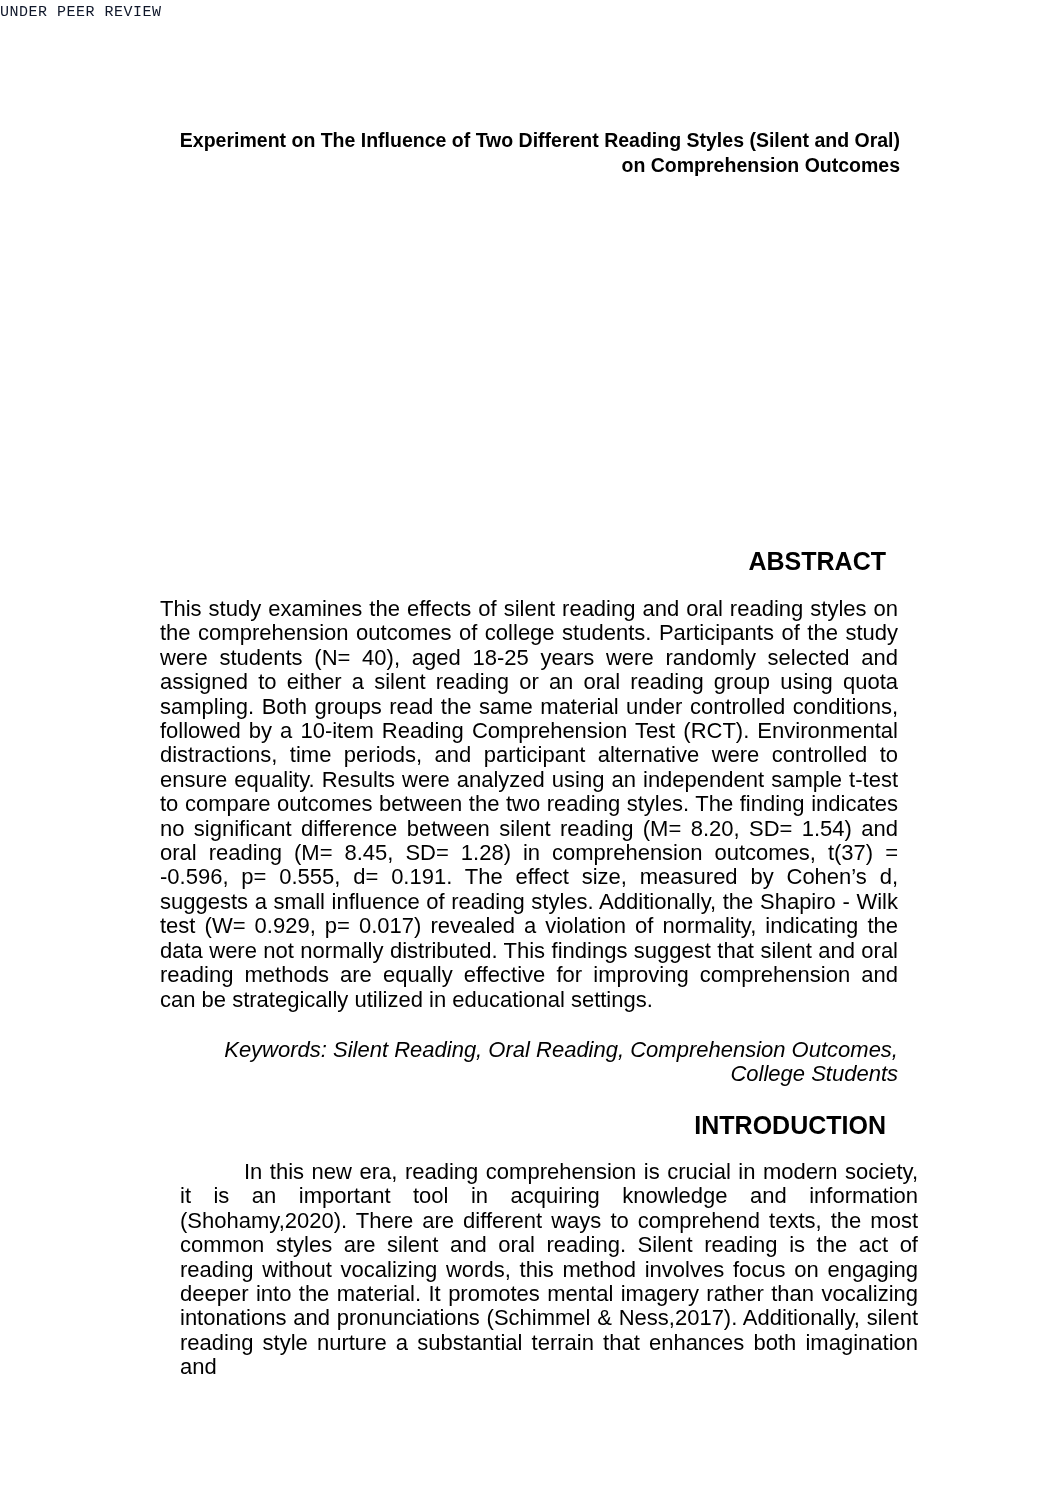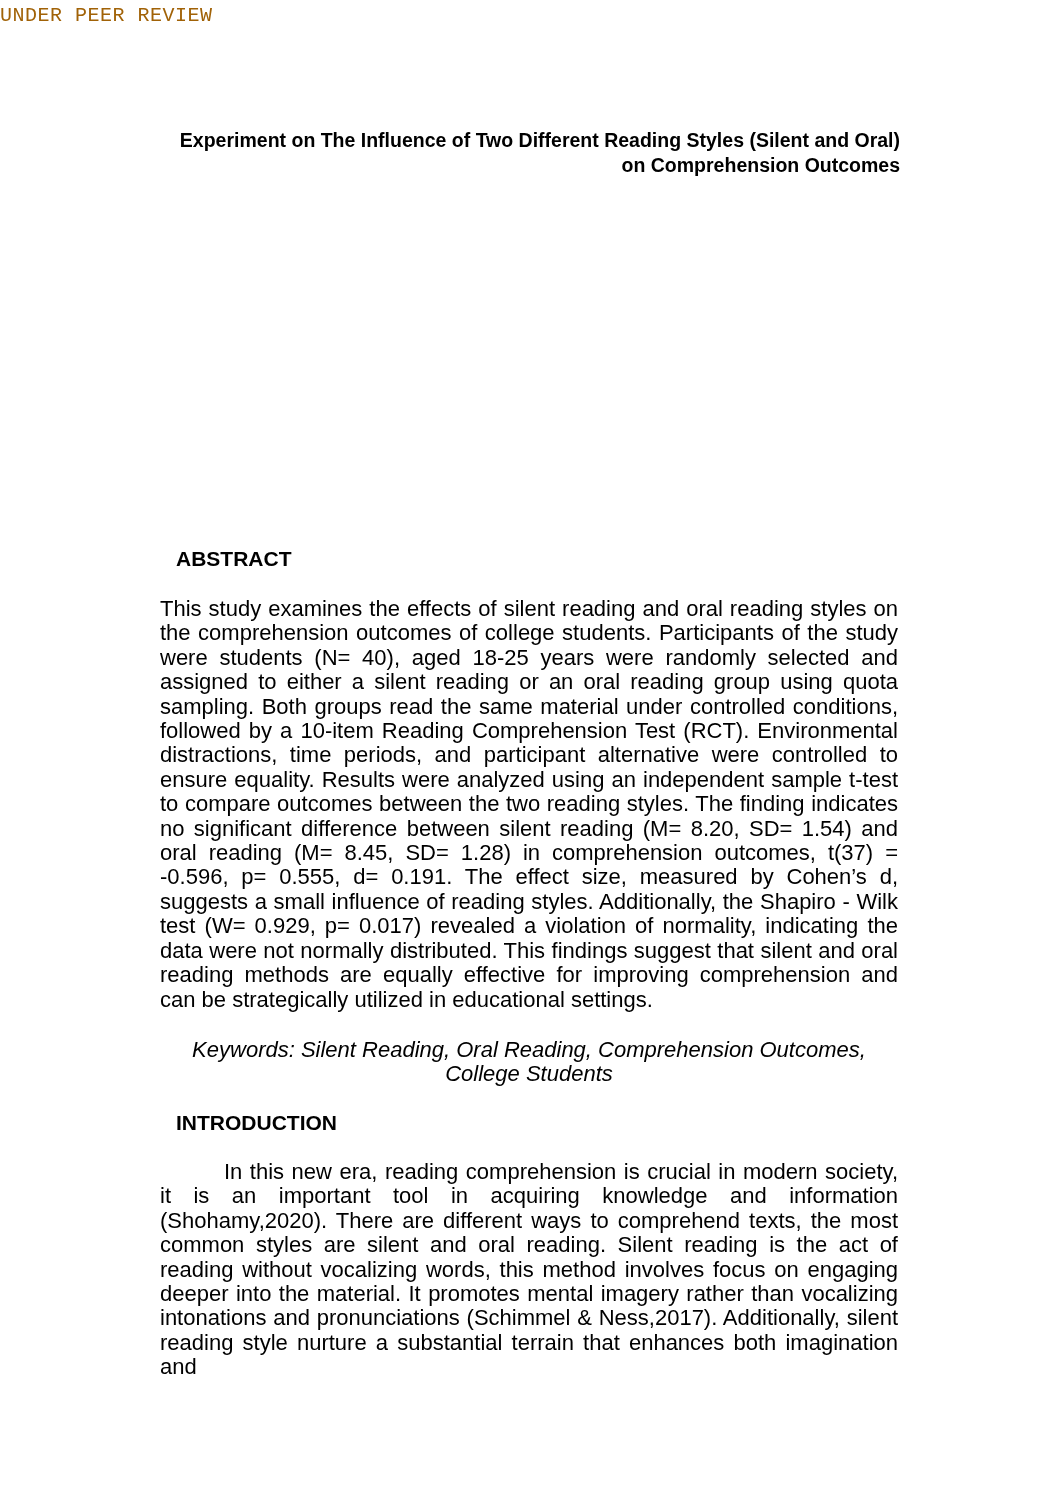--- a/index.html
+++ b/index.html
@@ -1,41 +1,41 @@
 <!DOCTYPE html>
 <html><head>
 <meta charset="utf-8">
 <style>
   html, body { margin: 0; padding: 0; background: #ffffff; }
   body { width: 1058px; height: 1497px; position: relative; overflow: hidden; color: #000; }
   .watermark {
     position: absolute; left: 0; top: 4px;
-    font-family: "Liberation Mono", monospace; font-size: 20px; color: #a16207;
+    font-family: "Liberation Mono", monospace; font-size: 15px; color: #0f172a;
     letter-spacing: 0.5px;
   }
   .title {
     position: absolute; left: 160px; width: 740px; top: 128px;
     font-family: "Liberation Sans", sans-serif; font-weight: bold; font-size: 19.5px;
     line-height: 25px; text-align: right;
   }
   .heading {
-    position: absolute; left: 176px; width: 738px;
-    font-family: "Liberation Sans", sans-serif; font-weight: bold; font-size: 21px;
-    text-align: left;
+    position: absolute; left: 148px; width: 738px;
+    font-family: "Liberation Sans", sans-serif; font-weight: bold; font-size: 25px;
+    text-align: right;
   }
   .abstract-heading { top: 547px; }
   .intro-heading { top: 1111px; }
   .para {
     position: absolute; left: 160px; width: 738px;
     font-family: "Liberation Sans", sans-serif; font-size: 22px;
     line-height: 24.4px; text-align: justify; margin: 0;
   }
   .abstract-body { top: 597px; }
-  .keywords { top: 1038px; font-style: italic; text-align: center; }
-  .intro-body { top: 1160px; text-indent: 64px; }
+  .keywords { top: 1038px; font-style: italic; text-align: right; }
+  .intro-body { top: 1160px; text-indent: 64px; margin-left: 20px; }
 </style>
 </head>
 <body>
 
 <div class="watermark">UNDER PEER REVIEW</div>
 
 <div class="title">Experiment on The Influence of Two Different Reading Styles (Silent and Oral) on Comprehension Outcomes</div>
 
 <div class="heading abstract-heading">ABSTRACT</div>
 <p class="para abstract-body">This study examines the effects of silent reading and oral reading styles on the comprehension outcomes of college students. Participants of the study were students (N= 40), aged 18-25 years were randomly selected and assigned to either a silent reading or an oral reading group using quota sampling. Both groups read the same material under controlled conditions, followed by a 10-item Reading Comprehension Test (RCT). Environmental distractions, time periods, and participant alternative were controlled to ensure equality. Results were analyzed using an independent sample t-test to compare outcomes between the two reading styles. The finding indicates no significant difference between silent reading (M= 8.20, SD= 1.54) and oral reading (M= 8.45, SD= 1.28) in comprehension outcomes, t(37) = -0.596, p= 0.555, d= 0.191. The effect size, measured by Cohen’s d, suggests a small influence of reading styles. Additionally, the Shapiro - Wilk test (W= 0.929, p= 0.017) revealed a violation of normality, indicating the data were not normally distributed. This findings suggest that silent and oral reading methods are equally effective for improving comprehension and can be strategically utilized in educational settings.</p>

